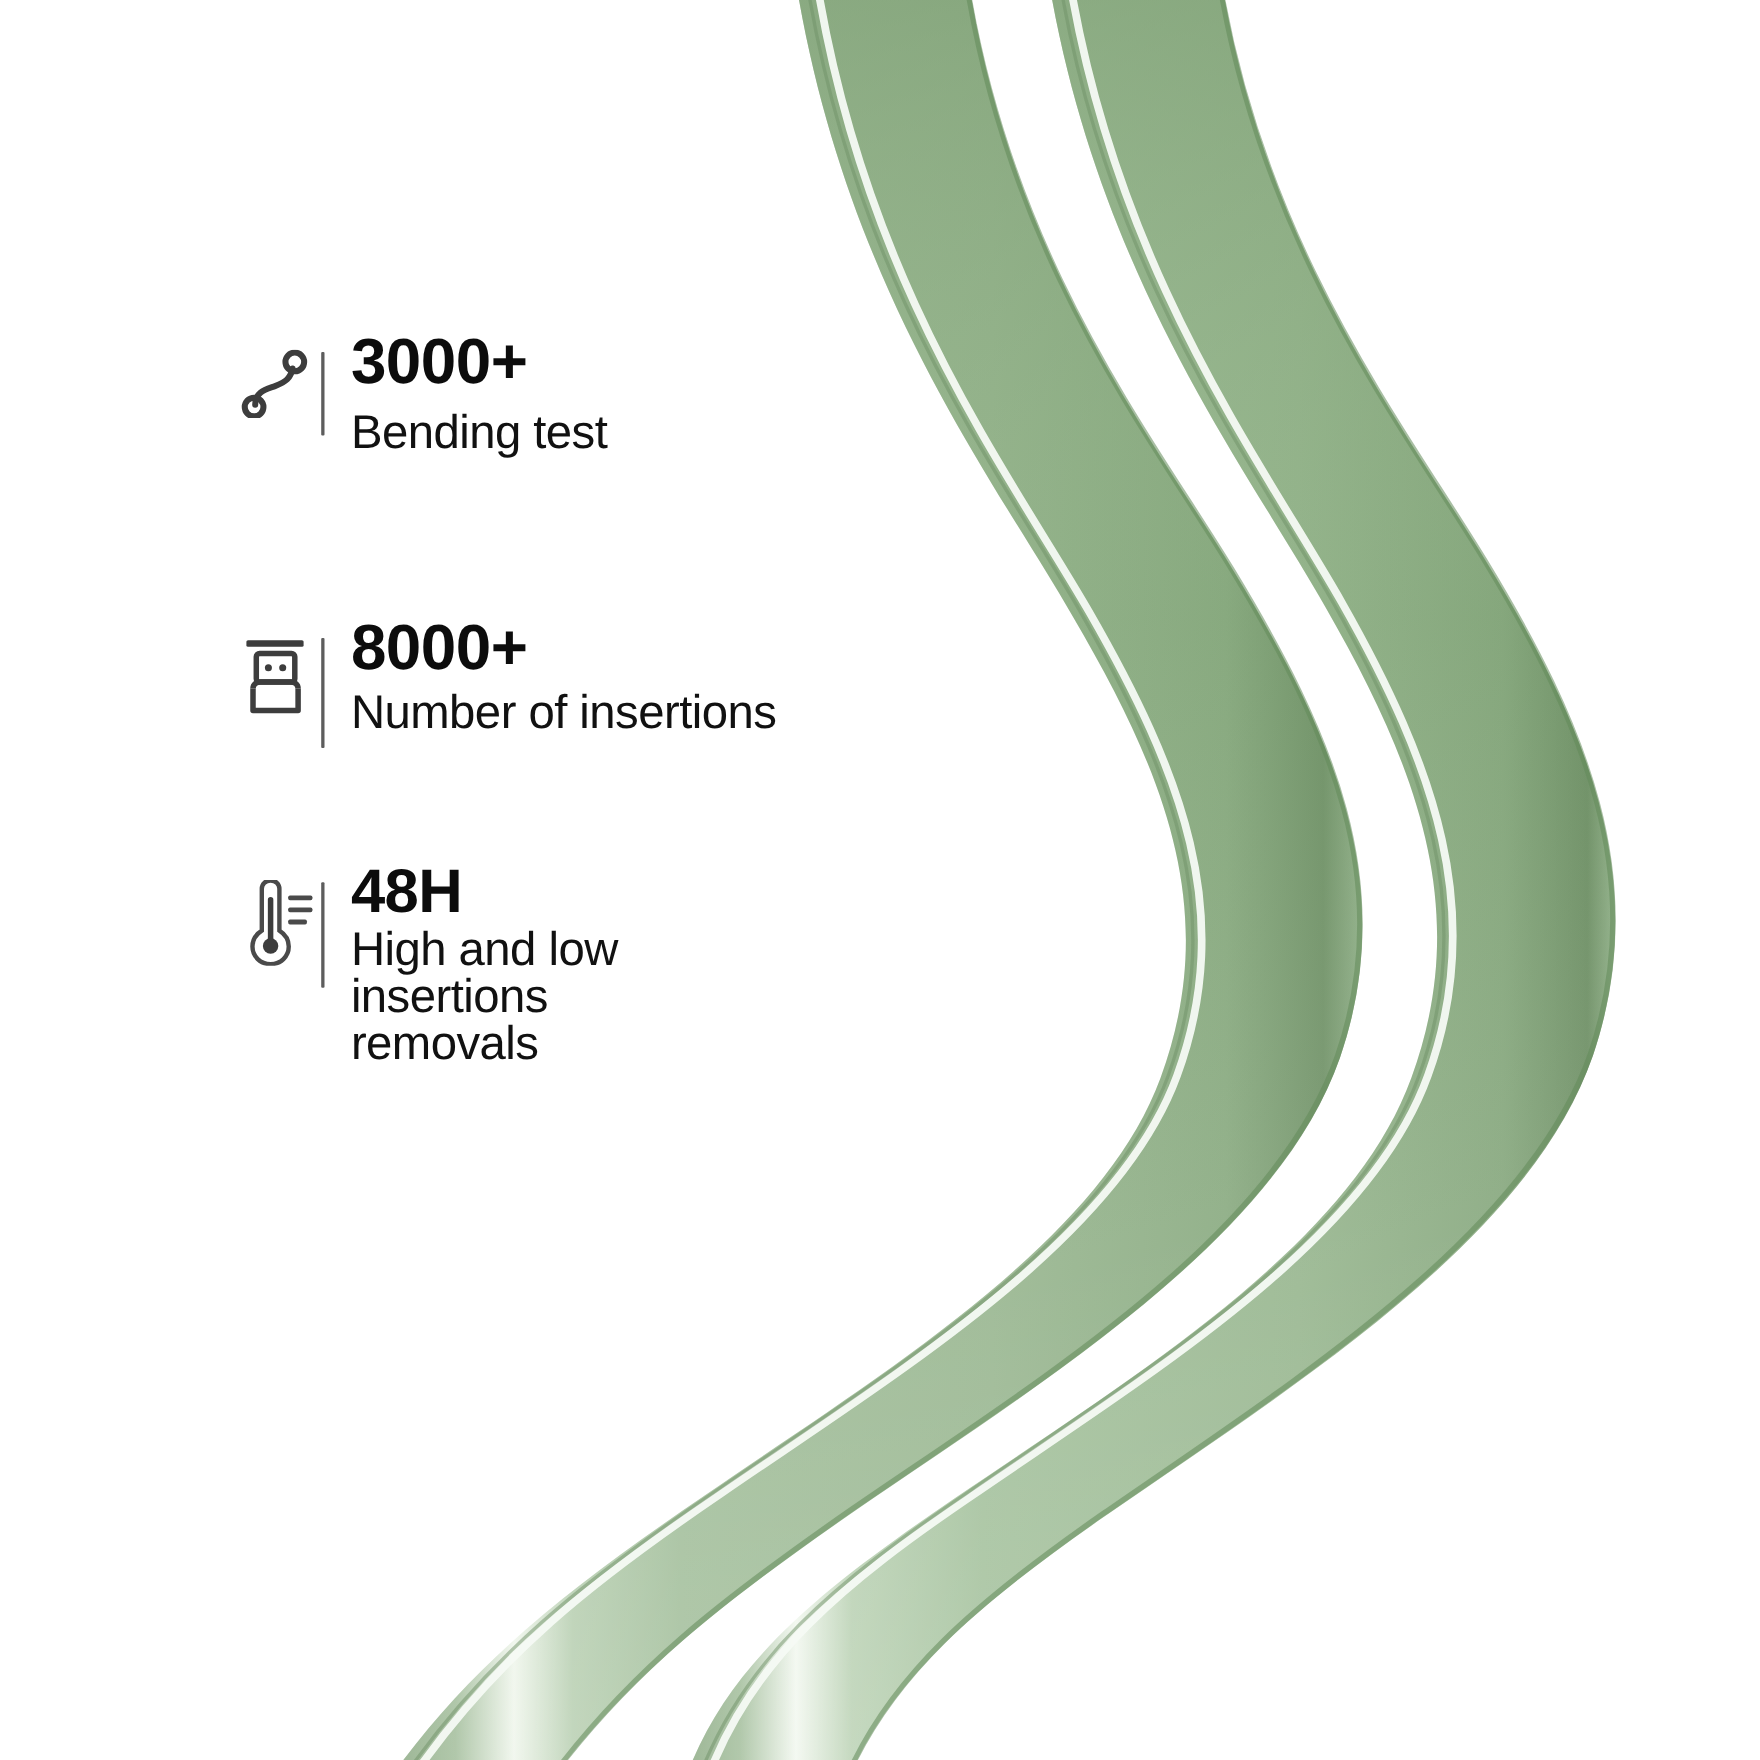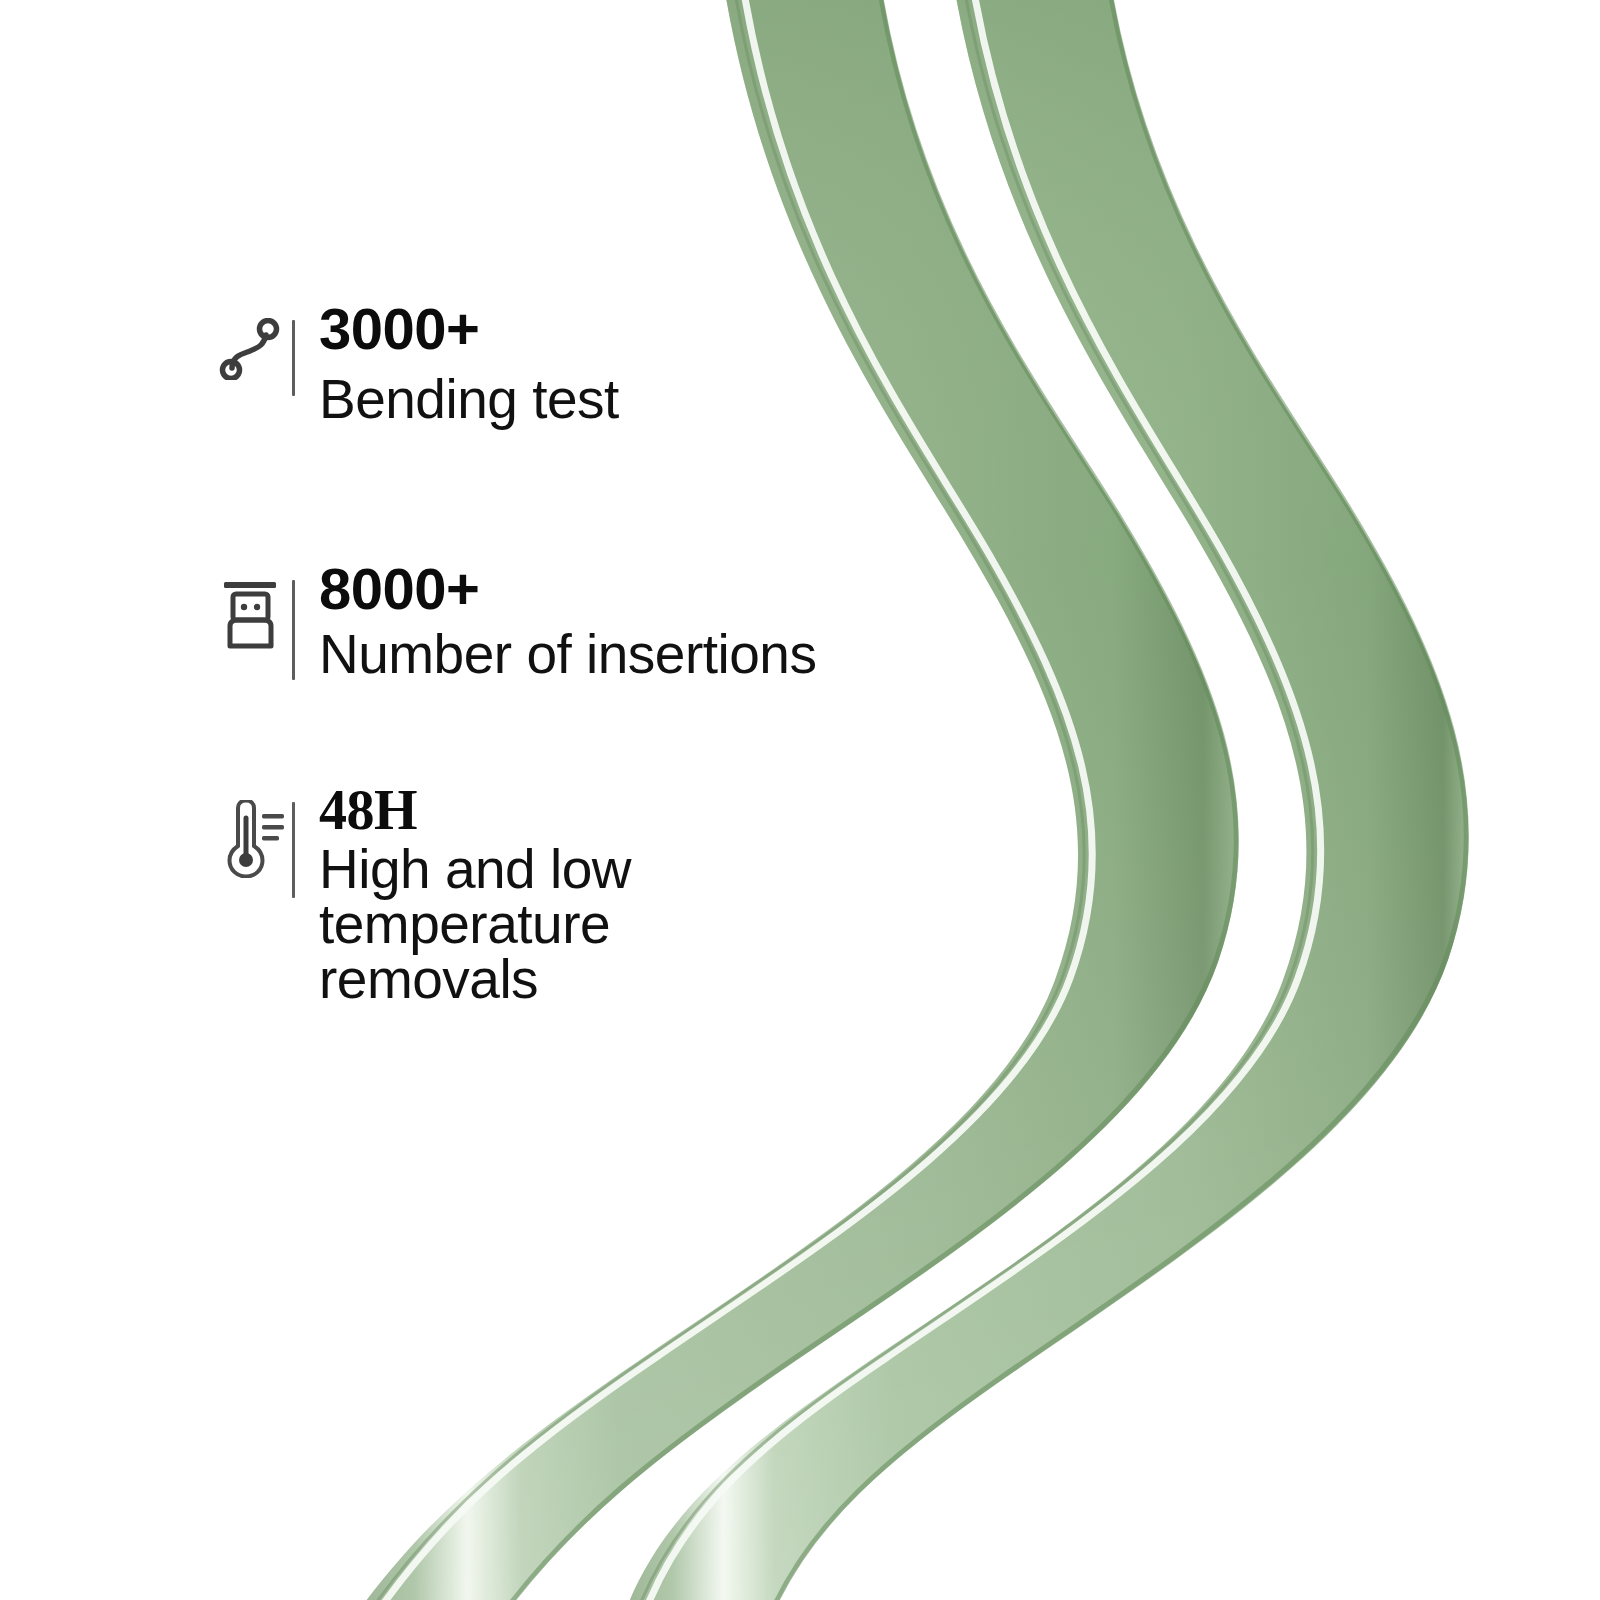--- a/index.html
+++ b/index.html
@@ -56,31 +56,31 @@
 
   .metric {
     font-size:58px;
     font-weight:bold;
     color:#0c0c0c;
     letter-spacing:-0.5px;
     line-height:1.0;
     white-space:nowrap;
   }
   .caption {
-    font-size:55px;
+    font-size:43px;
     font-weight:400;
     color:#111111;
     line-height:1.08;
     letter-spacing:-0.5px;
     margin-top:12px;
   }
   .caption .cline { display:block; white-space:nowrap; }
   .feature-row.r1 .caption { margin-top:8px; line-height:1.04; }
   .feature-row.r2 .caption { margin-top:4px; line-height:1.0; }
-  .feature-row.r2 .metric { font-size:56px;font-family:Liberation Serif, serif; }
+  .feature-row.r2 .metric { font-size:56px; }
 </style>
 </head>
 <body>
 
 <div id="stage">
 
   <svg id="cable-layer" viewBox="0 0 1600 1600" preserveAspectRatio="none">
     <defs>
 
       <linearGradient id="cableShade" x1="0" y1="0" x2="1" y2="0">
@@ -261,20 +261,20 @@
           <rect x="44" y="14" width="22" height="4.4" rx="1.6" fill="#4a4a4a"></rect>
           <rect x="44" y="25" width="22" height="4.4" rx="1.6" fill="#4a4a4a"></rect>
           <rect x="44" y="36" width="17" height="4.4" rx="1.6" fill="#4a4a4a"></rect>
         </svg>
       </div>
       <div class="divider d2"></div>
       <div class="text-cell">
         <div class="metric">48H</div>
         <div class="caption">
           <span class="cline">High and low</span>
-          <span class="cline">temperature</span>
+          <span class="cline">insertions</span>
           <span class="cline">removals</span>
         </div>
       </div>
     </div>
 
   </div>
 </div>
 
 </body></html>

